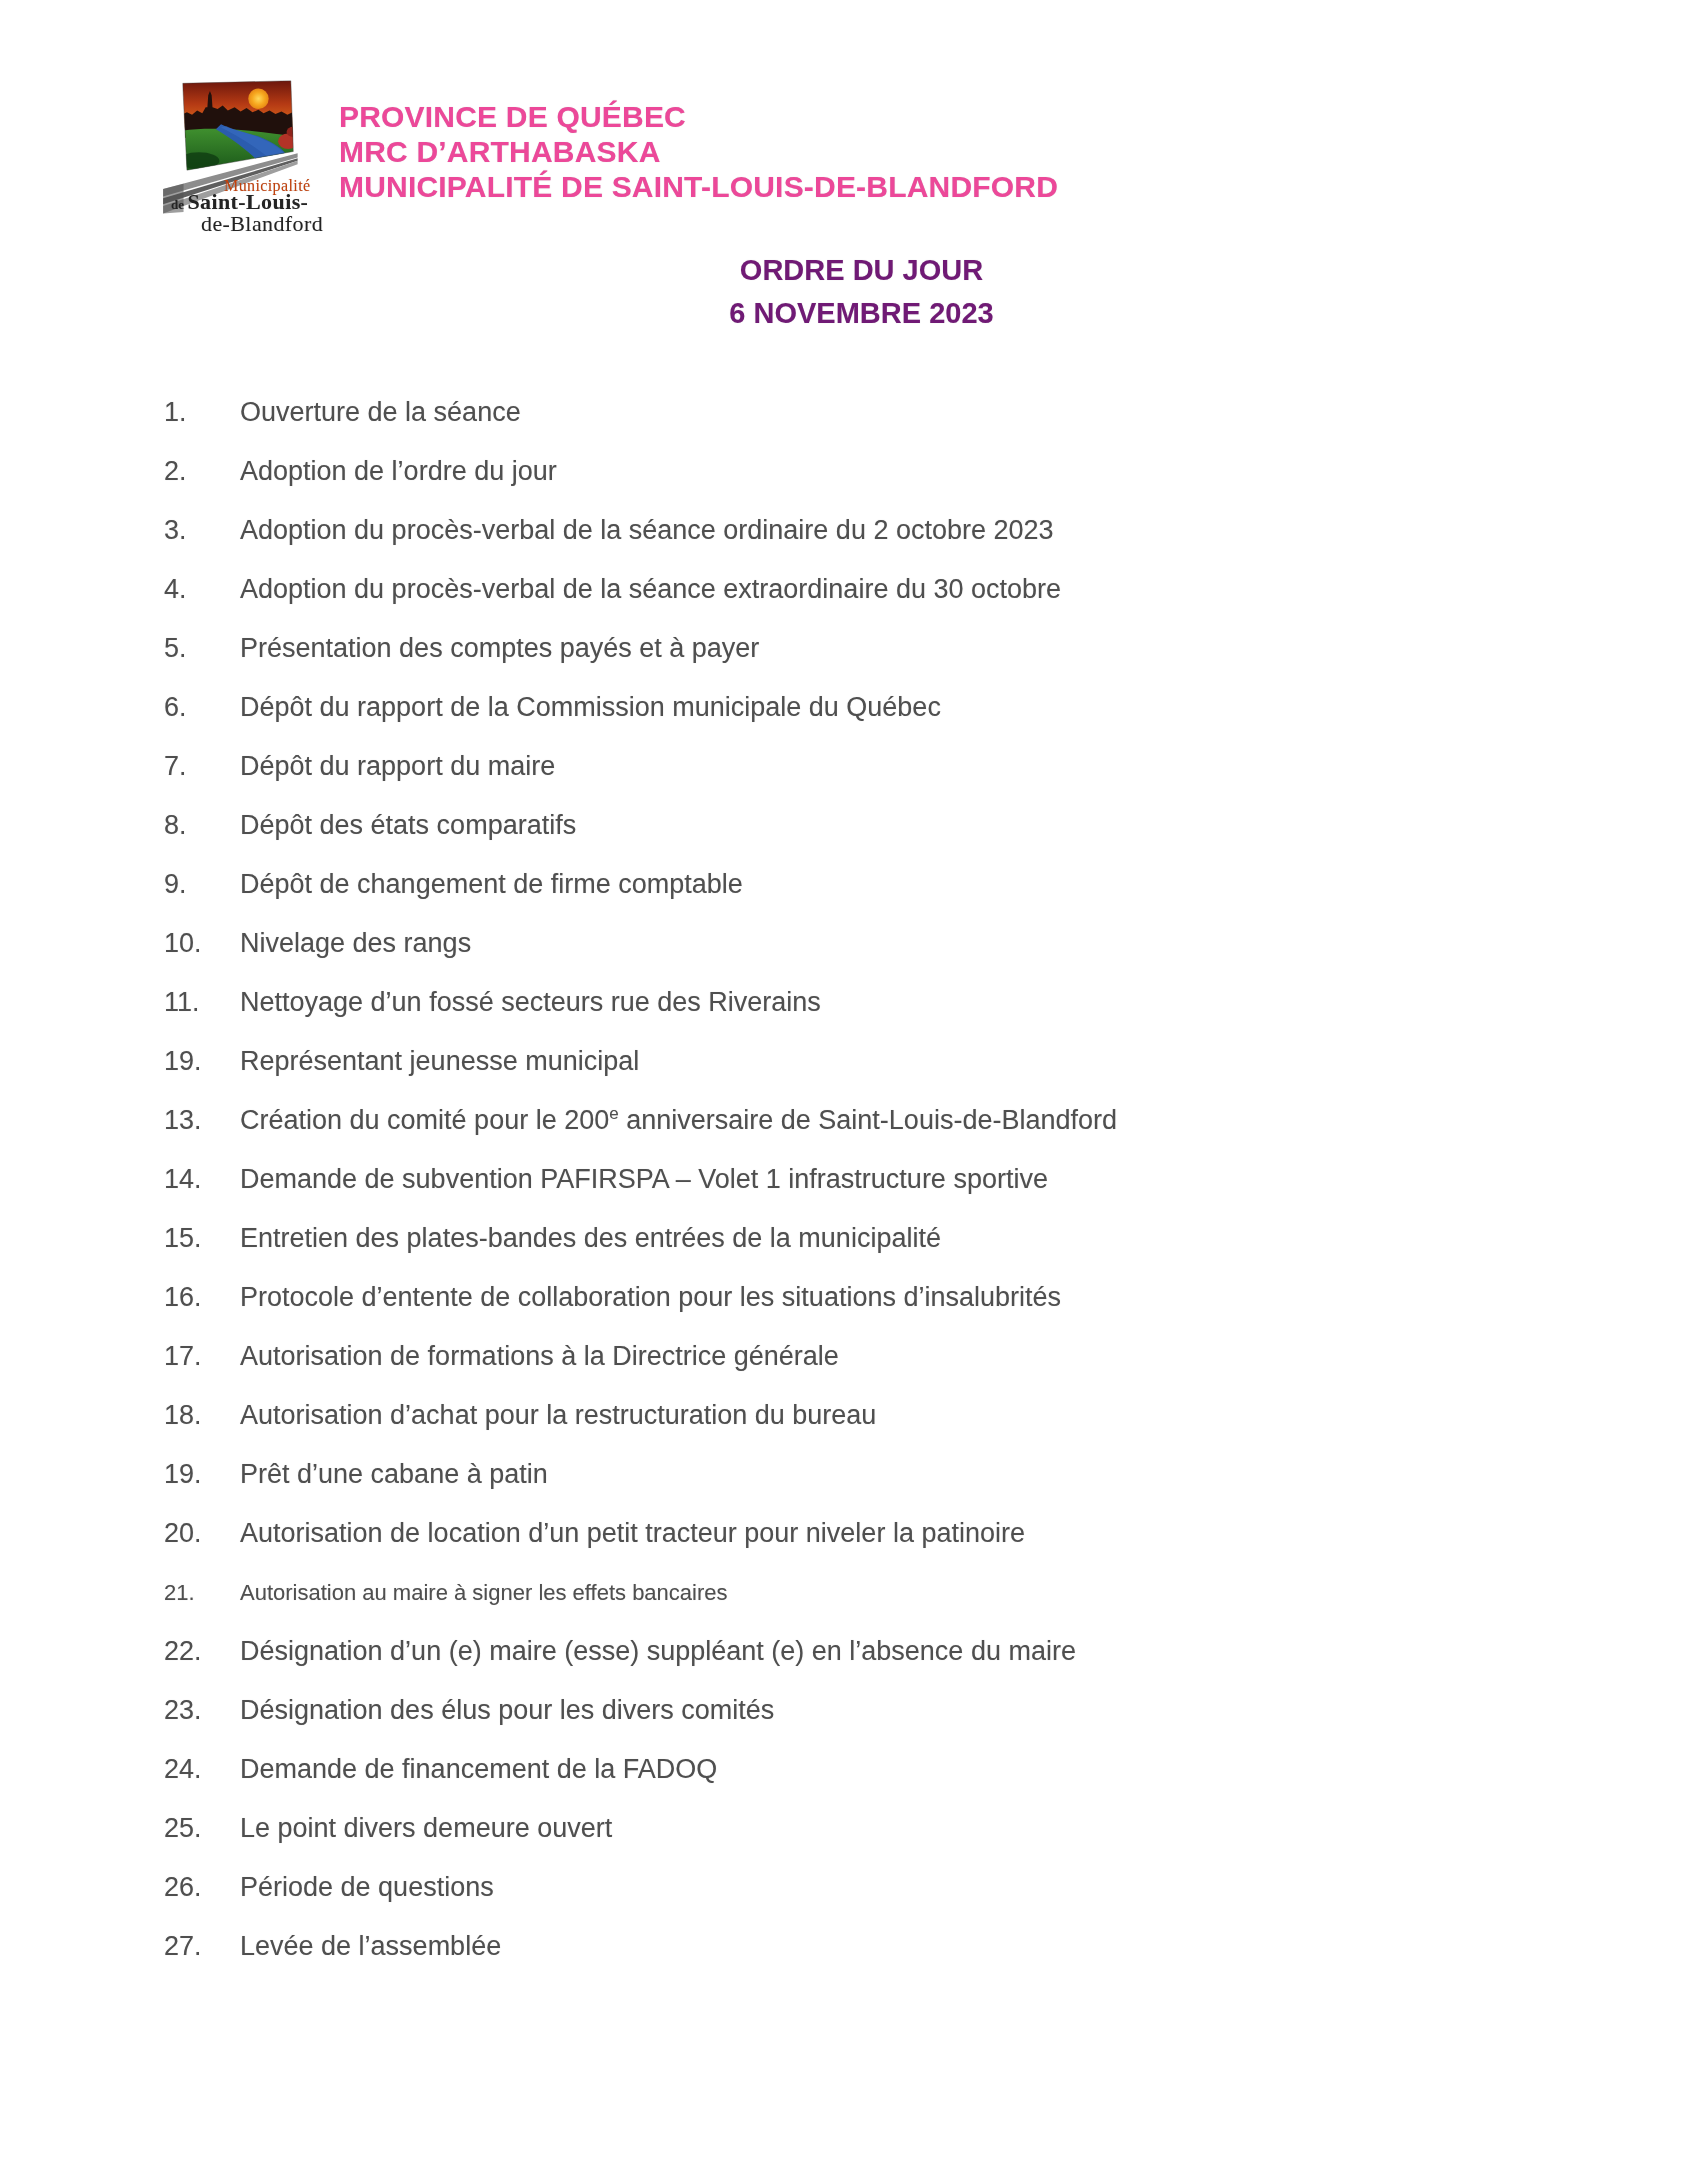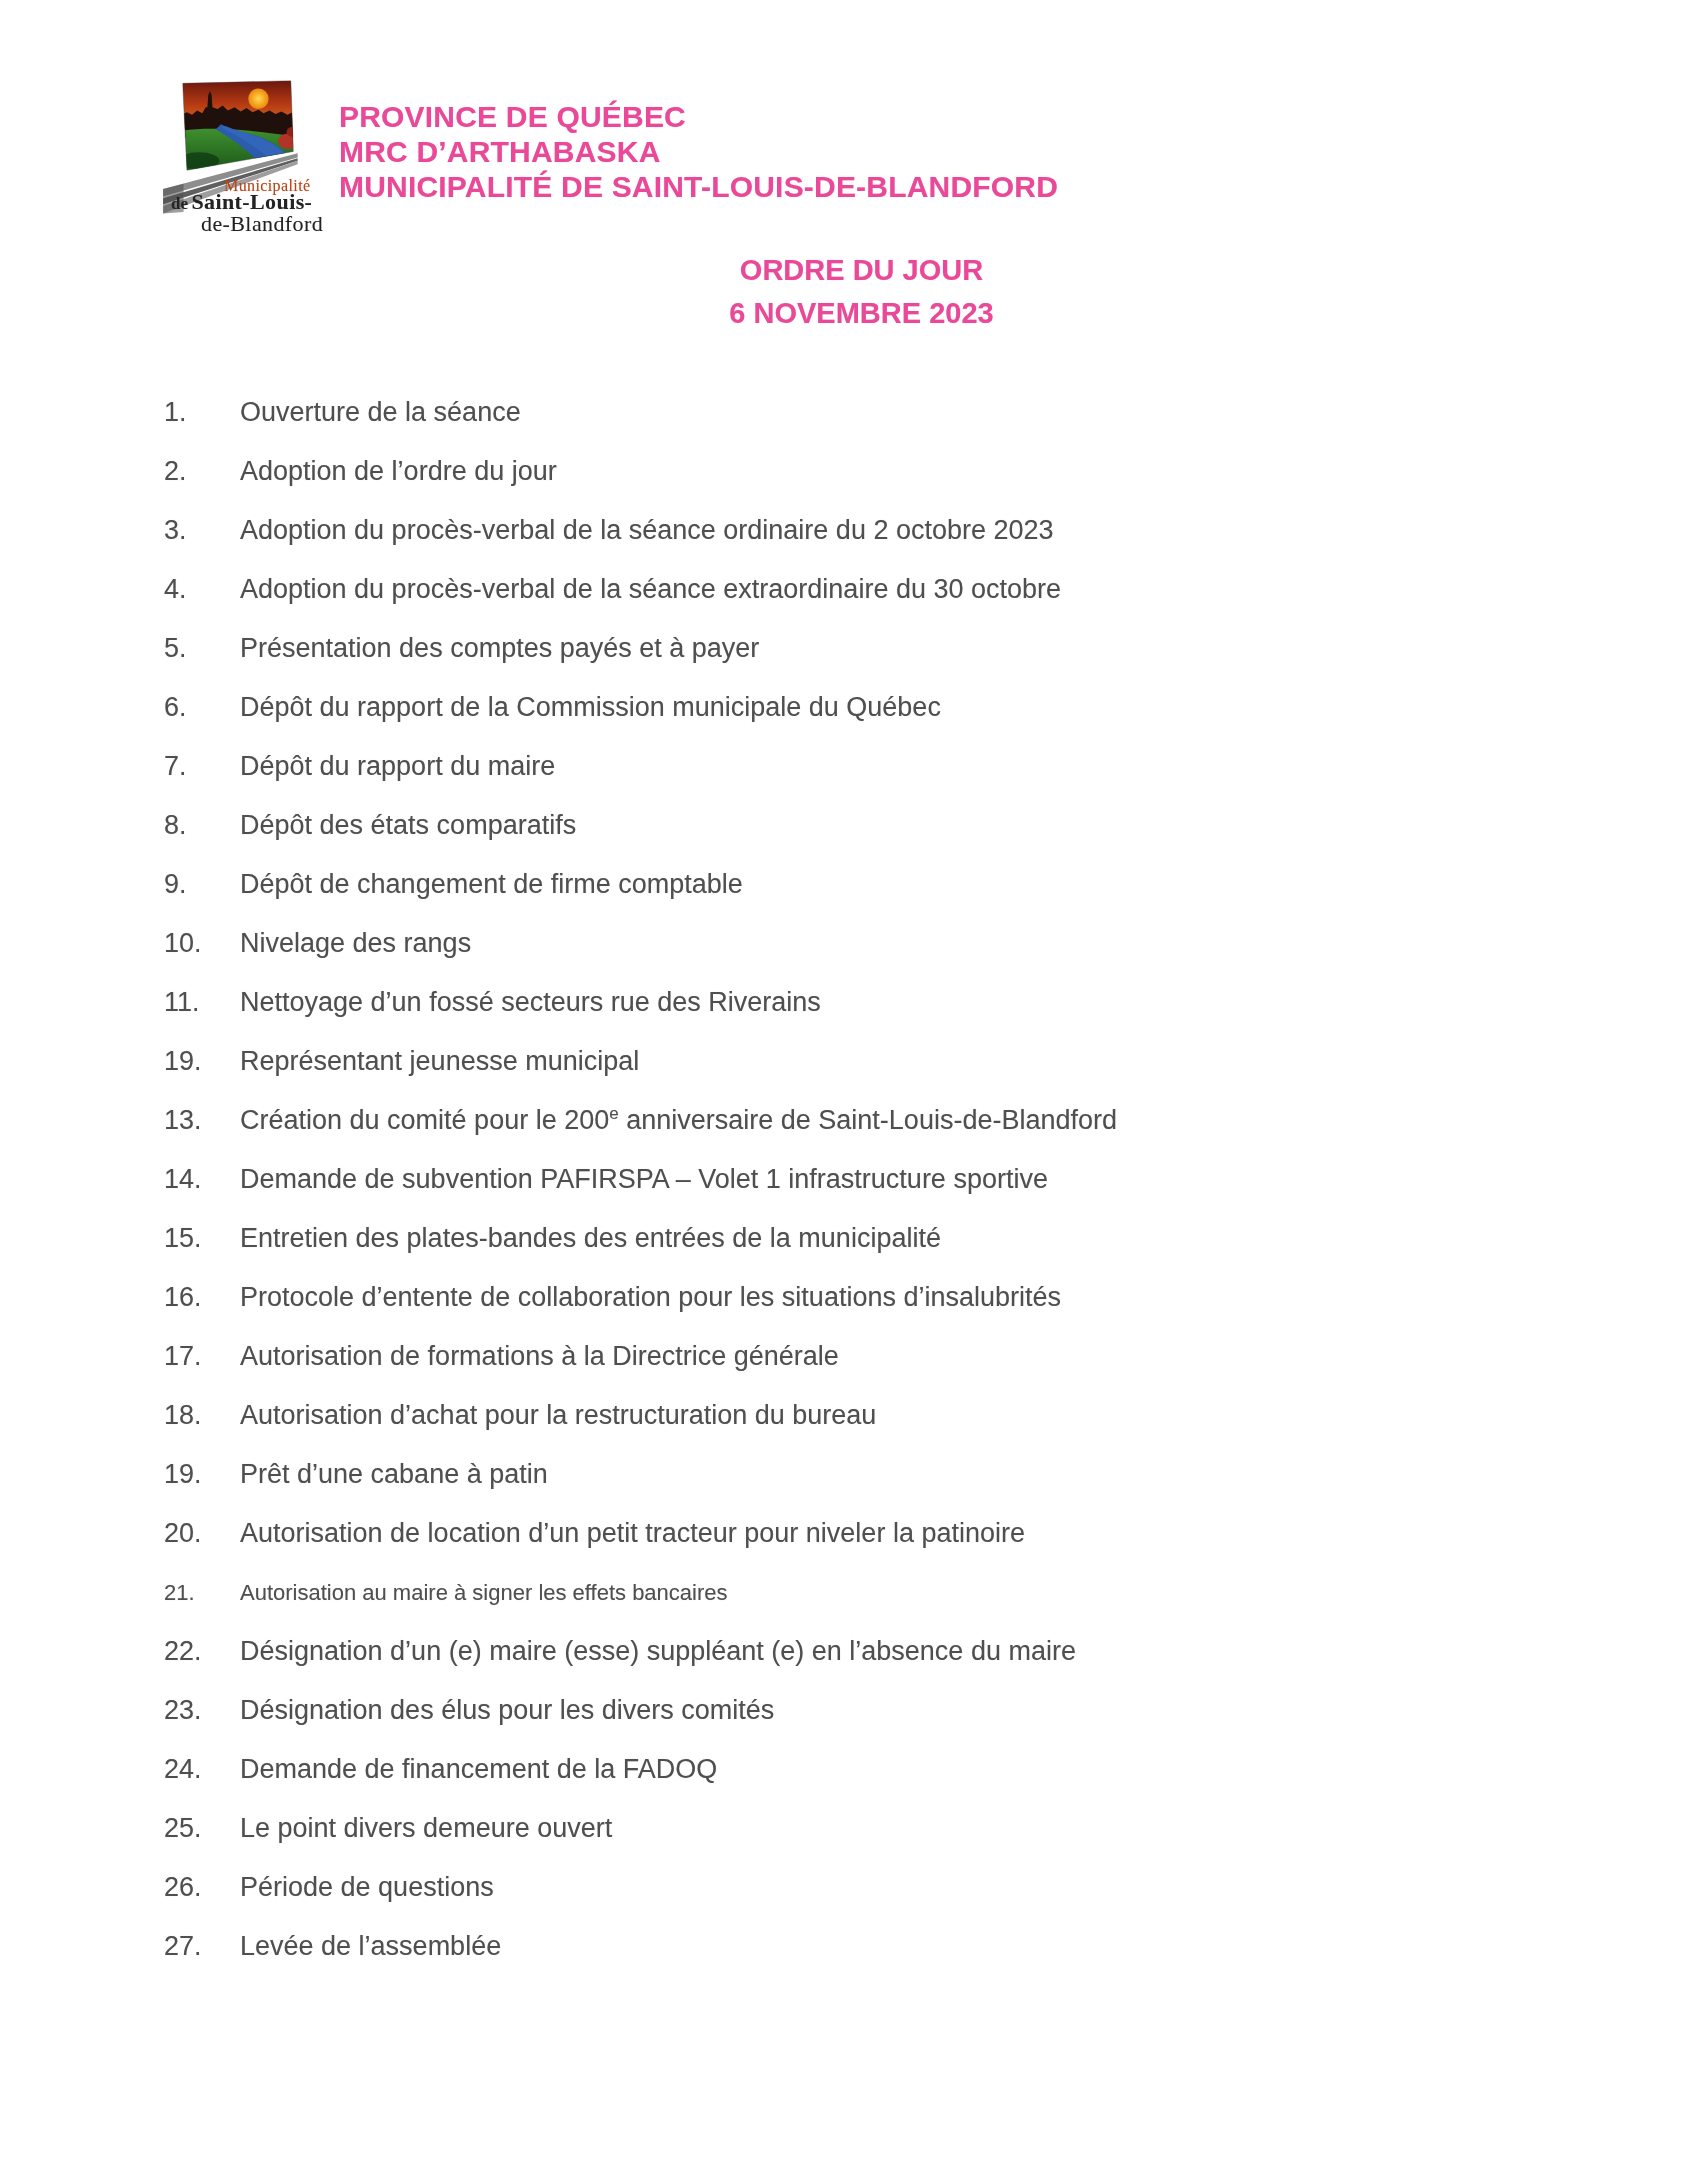--- a/index.html
+++ b/index.html
@@ -20,40 +20,40 @@
     position: absolute; left: 224px; top: 177px;
     font-family: "Liberation Serif", serif;
     font-size: 16px; letter-spacing: 0.4px;
     color: #c2410c;
   }
   .logo-l2 {
     position: absolute; left: 171px; top: 189px;
     font-family: "Liberation Serif", serif;
     color: #232323; white-space: nowrap;
   }
-  .logo-l2 .de { font-size: 17px; font-weight: bold; margin-right: 3.4px; }
+  .logo-l2 .de { font-size: 13px; font-weight: bold; margin-right: 3.4px; }
   .logo-l2 .nm { font-size: 22px; font-weight: bold; letter-spacing: 0.4px; }
   .logo-l3 {
     position: absolute; left: 201px; top: 211px;
     font-family: "Liberation Serif", serif;
     font-size: 22px; font-weight: normal; letter-spacing: 0.4px;
     color: #232323; white-space: nowrap;
   }
 
   .header-block {
     position: absolute; left: 339px; top: 99px;
     font-size: 30px; font-weight: bold; line-height: 35px;
     letter-spacing: 0.2px; color: #ec4899; white-space: nowrap;
   }
 
   .title-block {
     position: absolute; left: 162px; top: 249px; width: 1399px;
     text-align: center;
     font-size: 29px; font-weight: bold; line-height: 43px;
-    color: #ec4899;
+    color: #701a75;
   }
 
   
   .agenda { position: absolute; left: 164px; top: 383px; }
   .row {
     display: flex; align-items: center;
     height: 59px;
     font-size: 27px; color: #4f4f4f; white-space: nowrap;
   }
   .row .num { width: 76px; flex: 0 0 auto; }

